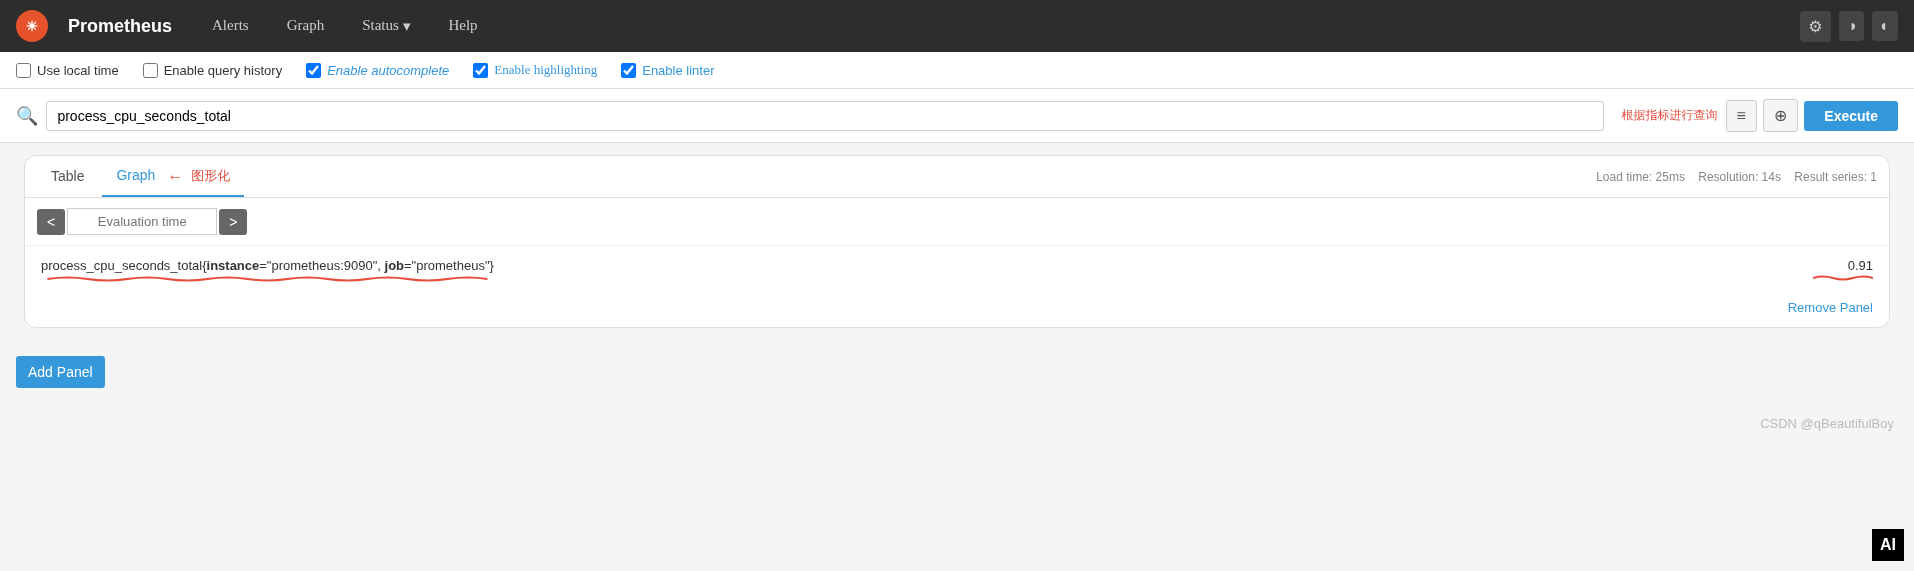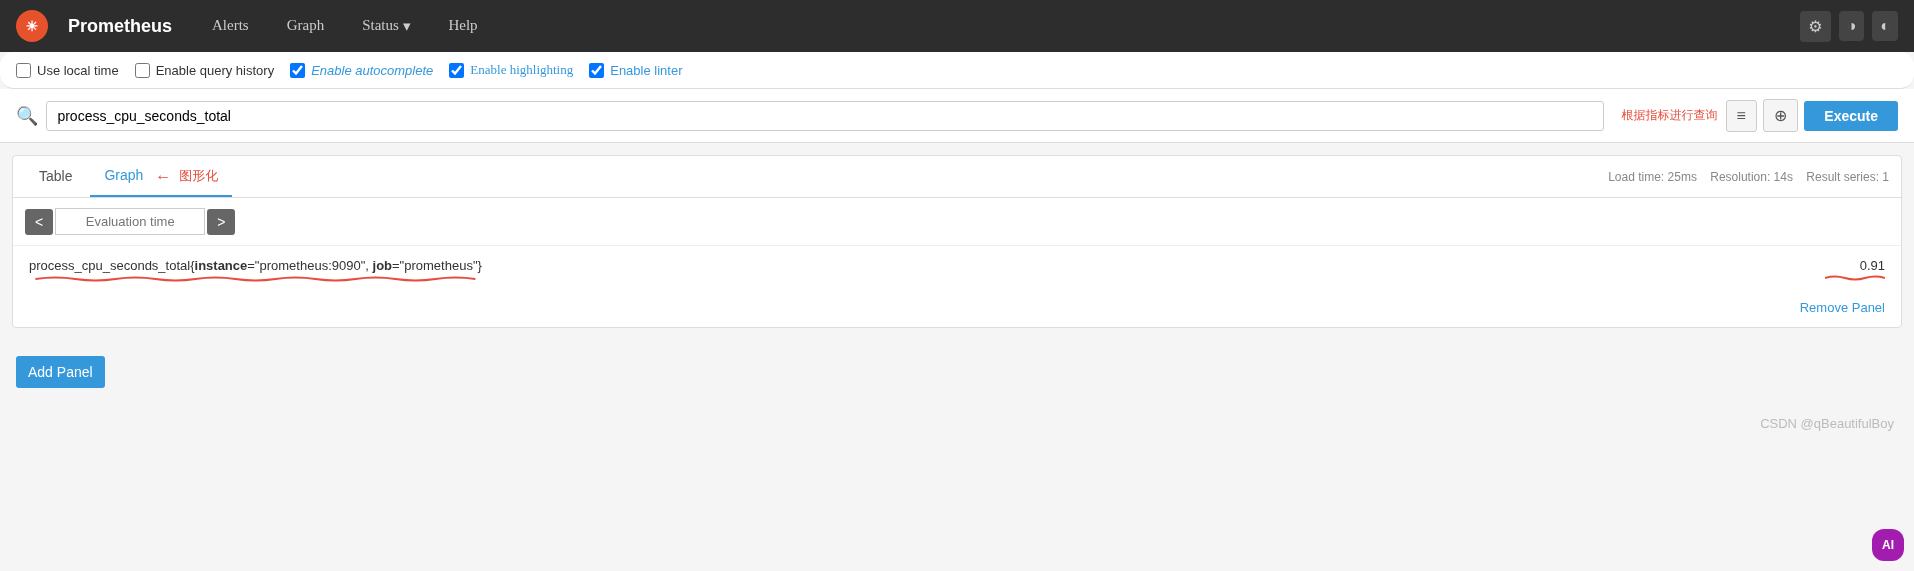--- a/index.html
+++ b/index.html
@@ -42,23 +42,22 @@
     }
     .icon-btn {
       background: #444; border: none; color: #ccc; padding: 6px 8px;
       cursor: pointer; border-radius: 4px; font-size: 16px;
     }
 
     
     .toolbar {
       background: #fff;
       padding: 10px 16px;
-      display: flex; align-items: flex-end; gap: 16px;
+      display: flex; align-items: flex-end; gap: 24px;
       border-bottom: 1px solid #ddd;
-      border-radius: 14px;
     }
     .checkbox-item {
       display: flex; align-items: center; gap: 6px; font-size: 13px; color: #333;
     }
     .checkbox-item input[type="checkbox"] {
       width: 15px; height: 15px; cursor: pointer;
     }
 
     
     .query-bar {
@@ -91,23 +90,23 @@
     }
     .execute-btn {
       background: #3498db; color: #fff; border: none;
       padding: 7px 20px; font-size: 14px; font-weight: bold;
       cursor: pointer; border-radius: 3px;
     }
 
     
     .panel {
       background: #fff;
-      margin: 12px 12px;
+      margin: 12px 24px;
       border: 1px solid #ddd;
-      border-radius: 4px;
+      border-radius: 12px;
     }
     .panel-tabs {
       display: flex; align-items: center; border-bottom: 1px solid #ddd;
       padding: 0 12px;
     }
     .panel-tab {
       padding: 10px 14px; cursor: pointer; font-size: 14px;
       color: #555; border-bottom: 2px solid transparent; margin-right: 4px;
     }
     .panel-tab.active { color: #3498db; border-bottom-color: #3498db; }
@@ -180,23 +179,23 @@
     }
 
     
     .footer {
       text-align: right; padding: 12px 20px; color: #bbb; font-size: 13px;
     }
 
     
     .csdn-badge {
       position: fixed; bottom: 10px; right: 10px;
-      width: 32px; height: 32px; background: #a21caf;
-      border-radius: 12px; display: flex; align-items: center; justify-content: center;
-      color: #fff; font-size: 12px; font-weight: bold;
+      width: 32px; height: 32px; background: #000000;
+      border-radius: 0; display: flex; align-items: center; justify-content: center;
+      color: #fff; font-size: 16px; font-weight: bold;
     }
   </style>
 </head>
 <body>
 
 <div class="navbar">
   <div class="navbar-logo">☀</div>
   <span class="navbar-brand">Prometheus</span>
   <nav class="navbar-nav">
     <span class="nav-item">Alerts</span>

